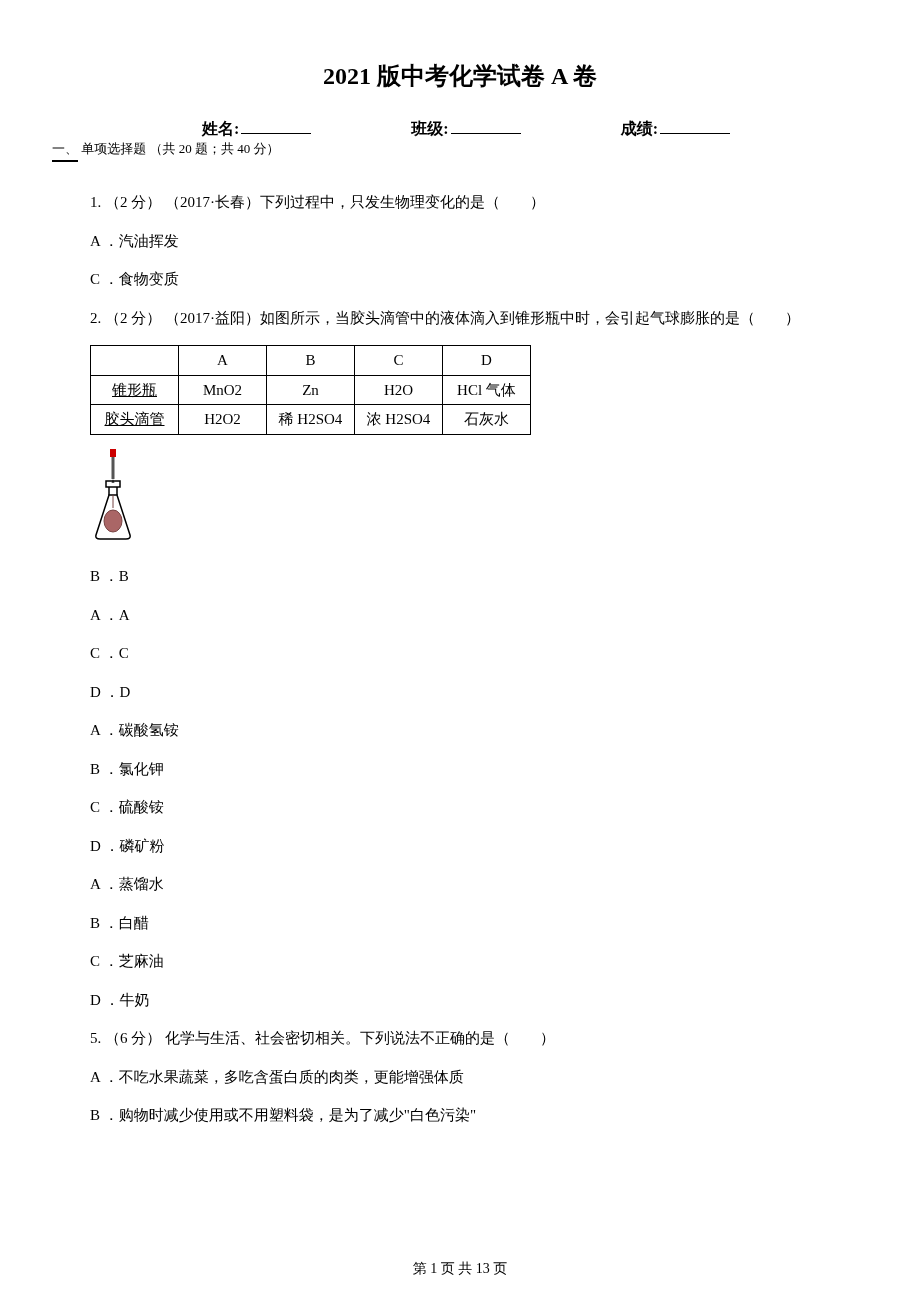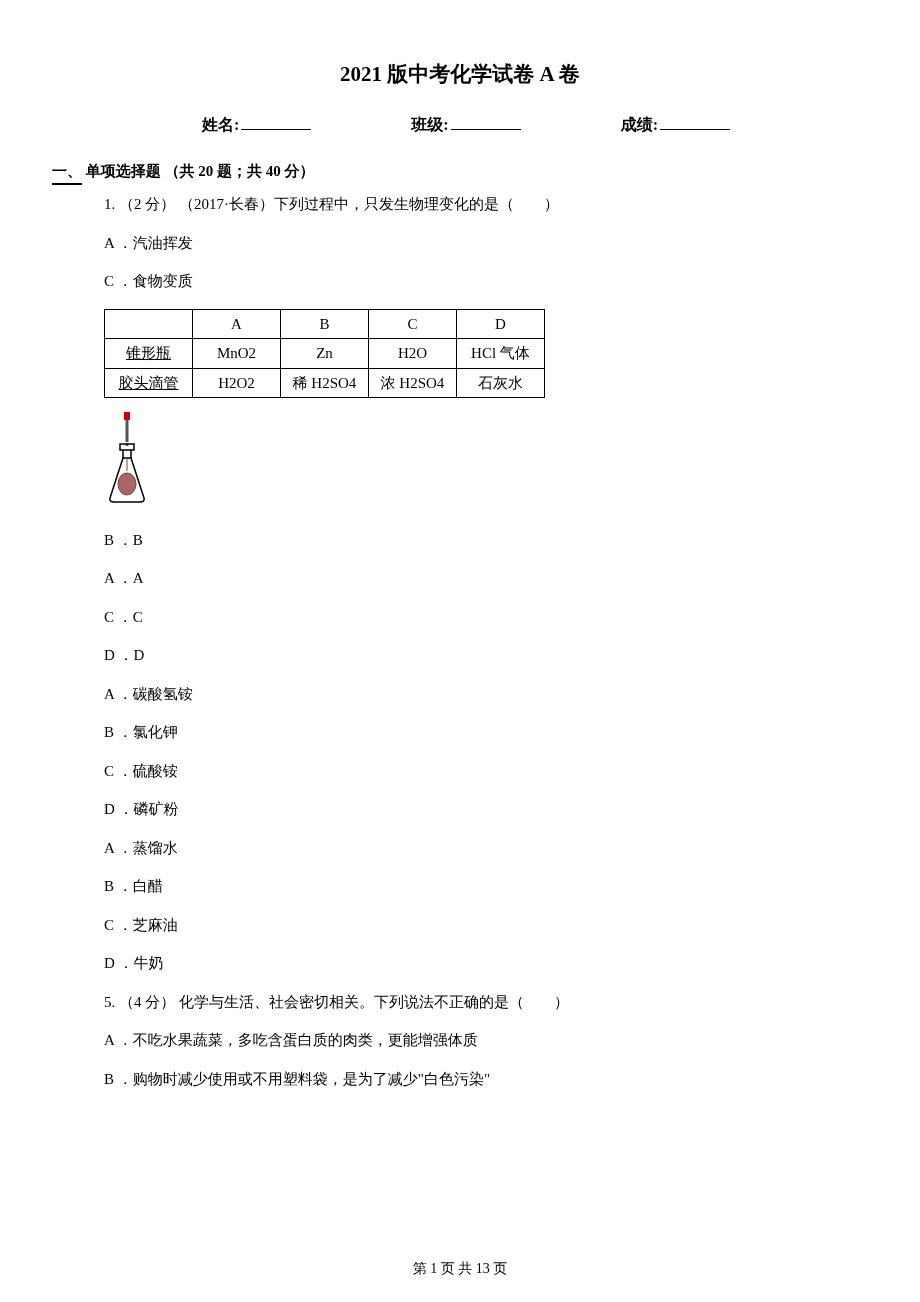--- a/index.html
+++ b/index.html
@@ -7,52 +7,51 @@
       width: 920px;
       min-height: 1302px;
       background: #fff;
       font-family: "SimSun", "宋体", serif;
       color: #000;
       padding: 60px 52px 20px 52px;
       position: relative;
     }
     .title {
       text-align: center;
-      font-size: 21px;
+      font-size: 24px;
       font-weight: bold;
       margin-bottom: 26px;
     }
     .info-row {
       display: flex;
       gap: 100px;
       padding-left: 150px;
       font-size: 16px;
       font-weight: bold;
-      margin-bottom: 26px;
     }
     .info-field { display: inline-flex; align-items: baseline; }
     .blank {
       display: inline-block;
       width: 70px;
       border-bottom: 1px solid #000;
       height: 1em;
       margin-left: 2px;
     }
     .section-header {
-      font-size: 15px;
-      font-weight: bold;
-      margin-bottom: 8px;
+      font-size: 13px;
+      font-weight: normal;
+      margin-bottom: 29px;
     }
     .section-header .underline {
       border-bottom: 2px solid #000;
       padding-bottom: 2px;
       display: inline-block;
     }
     .question {
-      margin-left: 52px;
+      margin-left: 38px;
       font-size: 15px;
       line-height: 1.5;
       margin-bottom: 16px;
     }
     .q-stem { margin-bottom: 16px; }
     .option { margin-bottom: 16px; }
     .data-table {
       border-collapse: collapse;
       margin: 6px 0 14px 0;
       font-size: 15px;
@@ -100,20 +99,21 @@
   <span>（共 20 题；共 40 分）</span>
 </div>
 
 <div class="question">
   <div class="q-stem">1. （2 分） （2017·长春）下列过程中，只发生物理变化的是（　　）</div>
   <div class="option">A ．汽油挥发</div>
   <div class="option">C ．食物变质</div>
 </div>
 
 <div class="question">
+  <div class="q-stem">2. （2 分） （2017·益阳）如图所示，当胶头滴管中的液体滴入到锥形瓶中时，会引起气球膨胀的是（　　）</div>
 
   <table class="data-table">
     <tbody>
         <tr>
       <td class="row-header"></td>
       <td>A</td>
       <td>B</td>
       <td>C</td>
       <td>D</td>
     </tr>
@@ -166,18 +166,18 @@
 </div>
 
 <div class="question">
   <div class="option">A ．蒸馏水</div>
   <div class="option">B ．白醋</div>
   <div class="option">C ．芝麻油</div>
   <div class="option">D ．牛奶</div>
 </div>
 
 <div class="question">
-  <div class="q-stem">5. （4 分）  化学与生活、社会密切相关。下列说法不正确的是（　　）</div>
+  <div class="q-stem">5. （6 分）  化学与生活、社会密切相关。下列说法不正确的是（　　）</div>
   <div class="option">A ．不吃水果蔬菜，多吃含蛋白质的肉类，更能增强体质</div>
   <div class="option">B ．购物时减少使用或不用塑料袋，是为了减少"白色污染"</div>
 </div>
 
 <div class="footer">第 1 页 共 13 页</div>
 
 </body></html>

